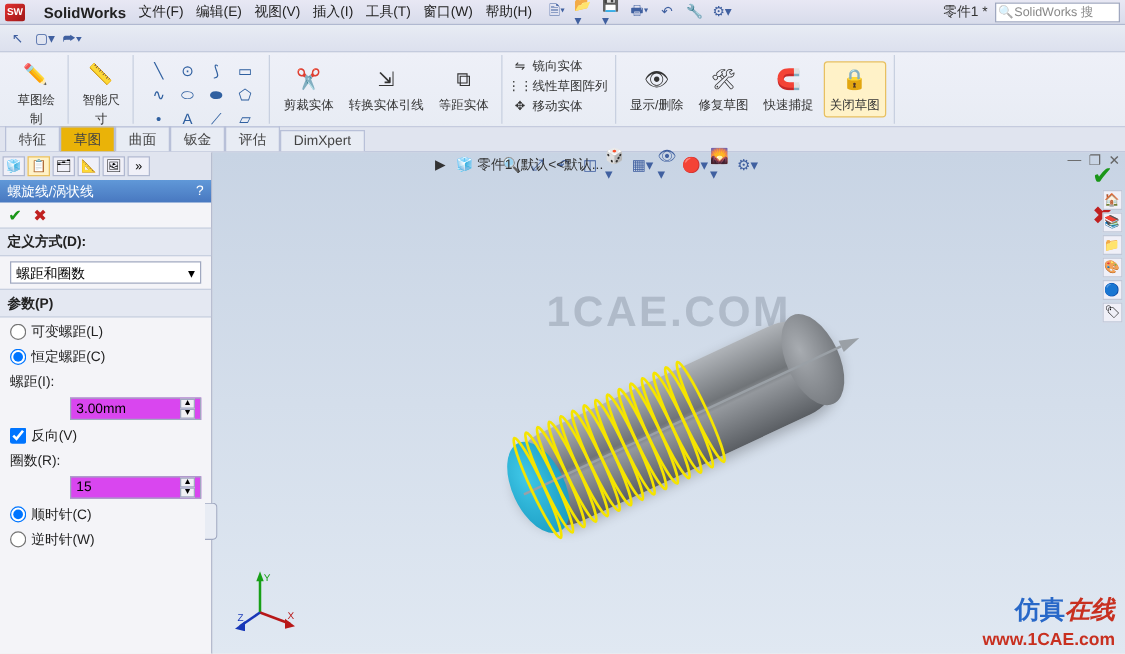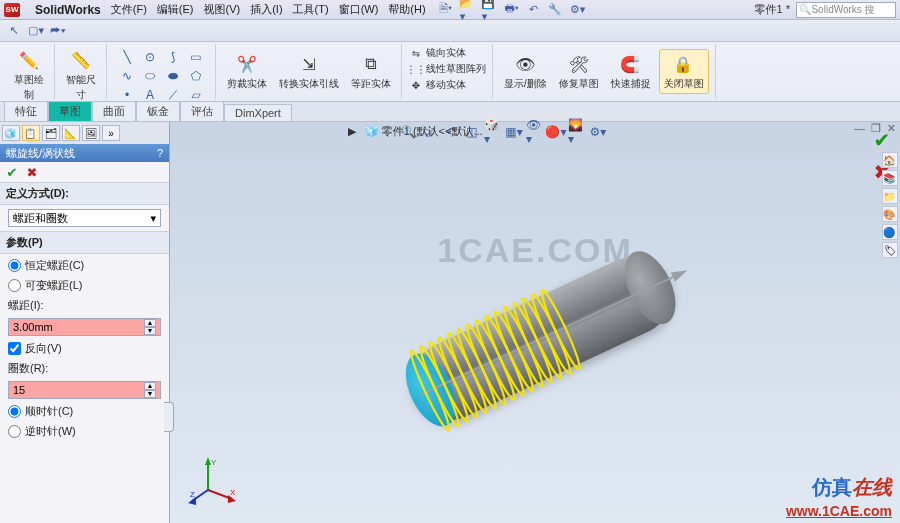--- a/index.html
+++ b/index.html
@@ -30,21 +30,21 @@
   .rsmall { display:flex; flex-direction:column; gap:2px; font-size:10px; color:#333; }
   .rsmall div { display:flex; align-items:center; gap:3px; }
   .ricon-s { width:14px; height:14px; display:flex; align-items:center; justify-content:center; }
 
   .sketch-tools { display:grid; grid-template-columns:repeat(4,22px); grid-auto-rows:18px; gap:1px; align-items:center; justify-items:center; padding:2px;}
   .sketch-tools span { font-size:12px; color:#3060a0; }
 
   
   .ftabs { height: 20px; background:#e0e4ef; border-bottom:1px solid #b8c0d8; display:flex; align-items:flex-end; padding:0 4px; gap:0;}
   .ftab { padding:2px 10px; font-size:11px; background:#e8ecf4; border:1px solid #b8c0d8; border-bottom:none; color:#444; }
-  .ftab.active { background:#14b8a6; }
+  .ftab.active { background:#eab308; }
   
   
   .viewbar { position:absolute; top:122px; left:400px; height:20px; display:flex; gap:3px; align-items:center; z-index:5; }
   .viewbar span { width:18px; height:18px; display:flex; align-items:center; justify-content:center; font-size:12px; color:#4060a0; }
 
   
   .main { position:absolute; top:122px; bottom:0; left:0; right:0; display:flex; }
   
   
   .fbreadcrumb { position:absolute; top:2px; left:178px; font-size:11px; color:#333; display:flex; align-items:center; gap:3px; z-index:5;}
@@ -56,31 +56,31 @@
   .pm-tabs span { width:18px; height:16px; border:1px solid #b0b8d0; background:#f0f0f8; display:flex; align-items:center; justify-content:center; font-size:10px;}
   .pm-title { height:18px; background:linear-gradient(#6098d8,#4878c0); color:#fff; font-size:11px; padding:2px 6px; display:flex; align-items:center; justify-content:space-between; }
   .pm-ok { height:20px; padding:2px 4px; display:flex; gap:4px; align-items:center;}
   .pm-ok span { width:16px; height:16px; display:flex; align-items:center; justify-content:center; font-size:13px;}
   .pm-sec-h { background:#e4e8f2; border-top:1px solid #c8d0e0; border-bottom:1px solid #c8d0e0; padding:3px 6px; font-size:11px; font-weight:bold; color:#222; display:flex; align-items:center;}
   .pm-sec-b { padding:4px 8px; display:flex; flex-direction:column; gap:5px; }
   .pm-combo { height:18px; border:1px solid #a0a8c0; background:#fff; display:flex; align-items:center; justify-content:space-between; padding:0 4px; font-size:11px;}
   .pm-radio, .pm-check { display:flex; align-items:center; gap:4px; font-size:11px; color:#222;}
   .pm-radio input, .pm-check input { margin:0; }
   .pm-label { font-size:11px; color:#222; }
-  .pm-input { height:18px; border:1px solid #a0a8c0; background:#fca5a5; padding:4px 4px; font-size:11px; display:flex; align-items:center; justify-content:space-between;}
+  .pm-input { height:18px; border:1px solid #a0a8c0; background:#d946ef; padding:4px 4px; font-size:11px; display:flex; align-items:center; justify-content:space-between;margin-left:48px;}
   .pm-spin { display:flex; flex-direction:column; gap:0; }
   .pm-spin span { width:12px; height:8px; border:1px solid #a0a8c0; font-size:7px; line-height:6px; text-align:center; background:#f0f0f4;}
   .pm-tab-handle { position:absolute; left:164px; top:280px; width:10px; height:30px; background:#e8ecf4; border:1px solid #a0a8c0; border-left:none; border-radius:0 4px 4px 0; z-index:6;}
 
   
   .viewport { flex:1; background:linear-gradient(#c8d4e4,#e0e8f2); position:relative; overflow:hidden;}
   .watermark { position:absolute; left:50%; top:32%; transform:translate(-50%,-50%); font-size:34px; font-weight:bold; color:rgba(150,160,175,0.55); letter-spacing:2px; pointer-events:none;}
   .wm2 { position:absolute; right:8px; bottom:22px; font-size:20px; font-weight:bold; color:#2868c8; }
   .wm2 b { color:#c83020; font-style:italic;}
-  .wm3 { position:absolute; right:8px; bottom:4px; font-size:14px; color:#c83020; font-weight:bold;text-decoration:underline;}
+  .wm3 { position:absolute; right:8px; bottom:4px; font-size:14px; color:#c83020; font-weight:bold;}
   
   .confirm-corner { position:absolute; right:6px; top:6px; display:flex; flex-direction:column; gap:8px;}
   .confirm-corner span { width:24px; height:24px; display:flex; align-items:center; justify-content:center; font-size:20px;}
   
   .triad { position:absolute; left:18px; bottom:18px; width:50px; height:50px;}
   
   .right-rail { position:absolute; right:0; top:30px; width:18px; display:flex; flex-direction:column; gap:2px;}
   .right-rail span { width:16px; height:16px; border:1px solid #c0c8d8; background:#f0f0f8; font-size:10px; display:flex; align-items:center; justify-content:center;}
 
   .winctrl { position:absolute; right:4px; top:0; display:flex; gap:6px; font-size:11px; color:#666;}
@@ -259,26 +259,26 @@
     <div class="pm-sec-b">
       <div class="pm-combo">
         <span>螺距和圈数</span>
           <span>▾</span>
       </div>
     </div>
 
     <div class="pm-sec-h">参数(P)</div>
     <div class="pm-sec-b">
       <label class="pm-radio">
+          <input type="radio" style="">
+          <span>可变螺距(L)</span>
+        </label>
+      <label class="pm-radio">
           <input type="radio" checked="" style="">
           <span>恒定螺距(C)</span>
-        </label>
-      <label class="pm-radio">
-          <input type="radio" style="">
-          <span>可变螺距(L)</span>
         </label>
 
       <div class="pm-label">螺距(I):</div>
       <div class="pm-input">
         <span>3.00mm</span>
         <div class="pm-spin">
             <span>▲</span>
             <span>▼</span>
           </div>
       </div>

